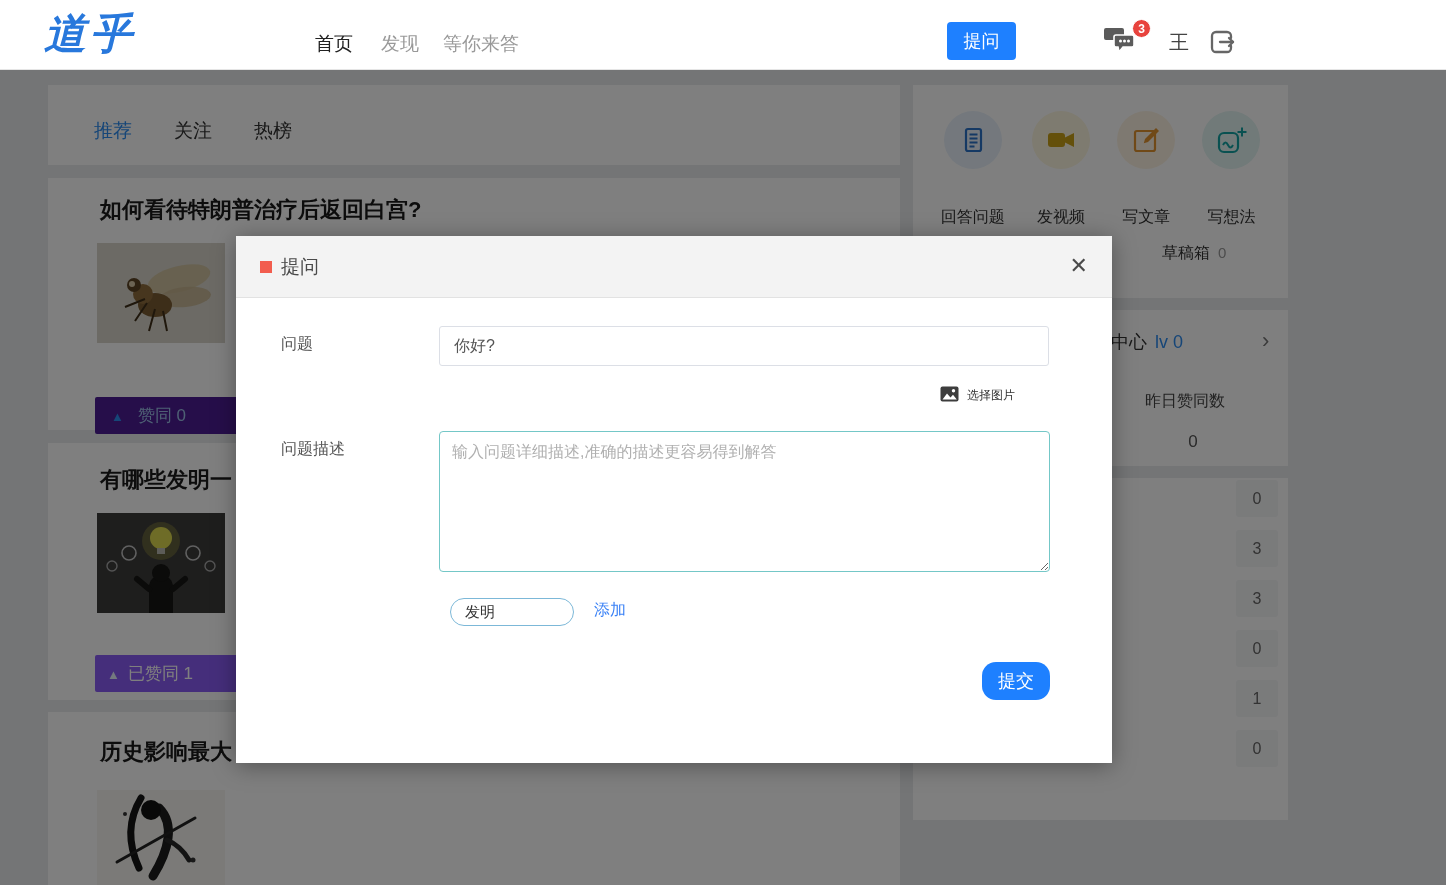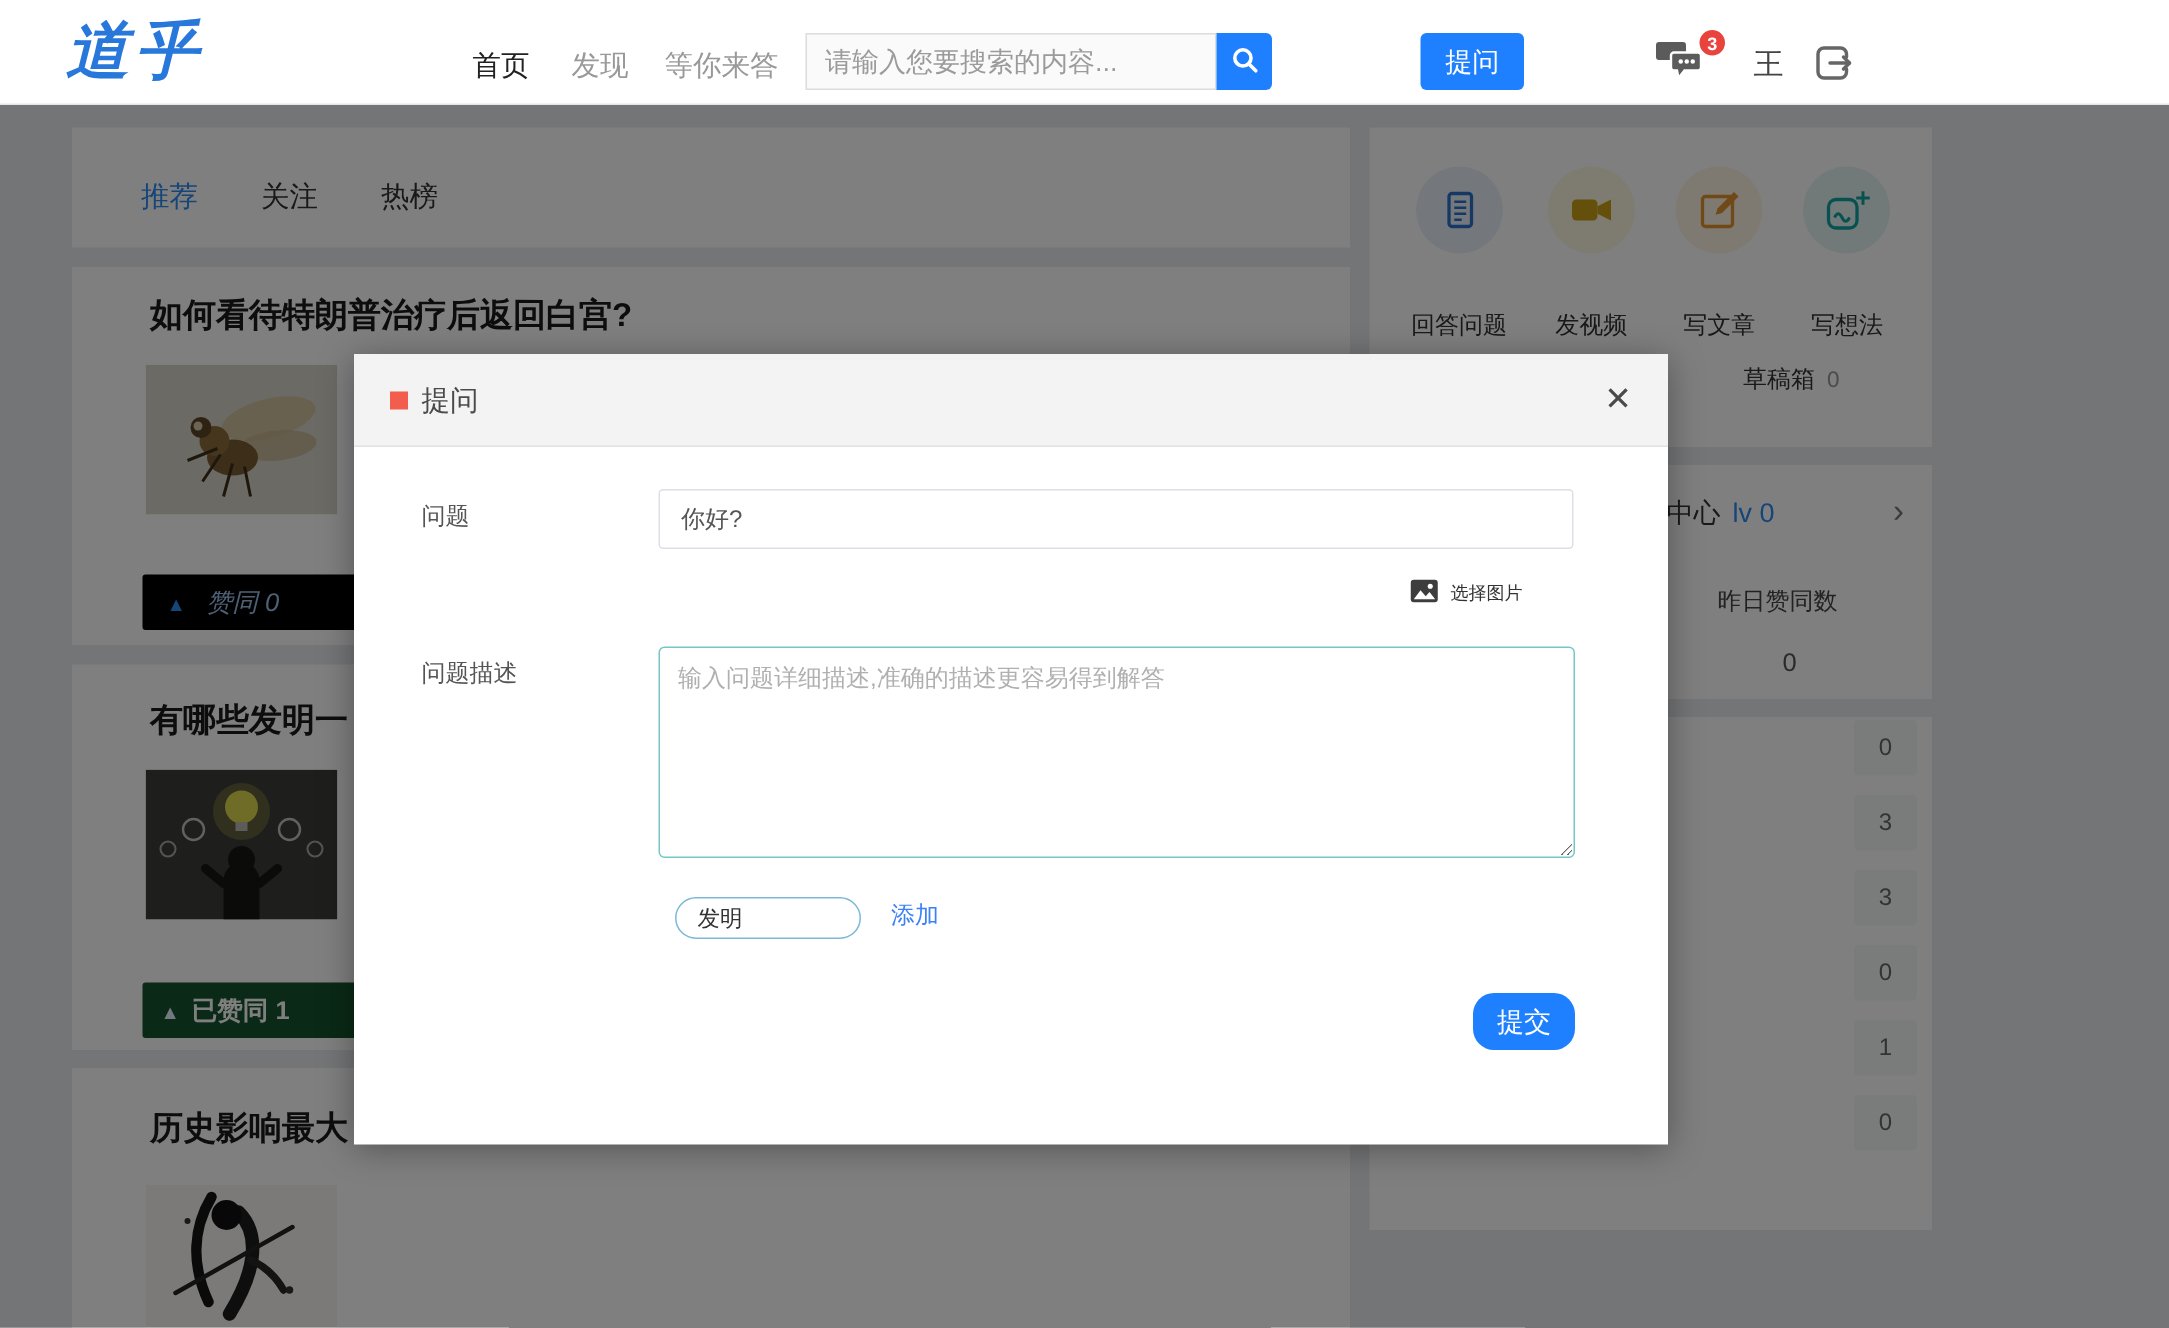--- a/index.html
+++ b/index.html
@@ -42,23 +42,23 @@
   .a1 { left:48px; top:178px; width:852px; height:252px; }
   .a2 { left:48px; top:443px; width:852px; height:257px; }
   .a3 { left:48px; top:712px; width:852px; height:173px; }
   .art-title { position:absolute; left:52px; font-size:22px; font-weight:bold; color:#1a1a1a; cursor:pointer; white-space:nowrap; }
   .a1 .art-title { top:17px; } .a2 .art-title { top:22px; } .a3 .art-title { top:25px; }
   .thumb { position:absolute; left:49px; overflow:hidden; cursor:pointer; }
   .a1 .thumb { top:65px; } .a2 .thumb { top:70px; } .a3 .thumb { top:78px; }
   .vote { position:absolute; left:47px; height:37px; font-size:17px; border:none; border-radius:2px;
           cursor:pointer; text-align:left; padding-left:16px; }
   .vote .tri { font-size:13px; margin-right:14px; }
-  .vote-plain { top:205px; width:185px; background:#000000; color:#9cc0e8;font-style:italic; }
+  .vote-plain { top:219px; width:185px; background:#4c1d95; color:#9cc0e8; }
   .vote-plain .tri { color:#2d8cf0; }
-  .vote-done { top:212px; width:146px; background:#14532d; color:#fff; padding-left:12px;font-weight:bold; }
+  .vote-done { top:212px; width:146px; background:#8b5cf6; color:#fff; padding-left:12px; }
   .vote-done .tri { color:#e8f2ff; margin-right:8px; }
   .excerpt { position:absolute; left:222px; top:79px; width:562px; font-size:18px; line-height:29px; color:#333; }
   .readmore { color:#2d8cf0; cursor:pointer; }
   .chev-down { color:#2d8cf0; font-size:14px; }
 
   
   .sc1 { left:913px; top:85px; width:375px; height:213px; }
   .actions { position:absolute; left:0; top:26px; width:375px; display:flex; justify-content:space-around; padding:0 14px; }
   .action { display:flex; flex-direction:column; align-items:center; cursor:pointer;gap:22px; }
   .act-circle { width:58px; height:58px; border-radius:50%; display:flex; align-items:center; justify-content:center; }
@@ -109,31 +109,20 @@
 </style>
 </head>
 <body>
 
 <div class="navbar">
   <div class="logo">道乎</div>
   <div class="nav-link nl-0 active">首页</div>
   <div class="nav-link nl-1">发现</div>
   <div class="nav-link nl-2">等你来答</div>
 
-  <div class="searchbox">
-    <input type="text" placeholder="请输入您要搜索的内容..." style="">
-    <button class="search-btn">
-      <span>
-        <svg width="20" height="20" viewBox="0 0 20 20" fill="none" stroke="#fff" stroke-width="2.4" stroke-linecap="round">
-          <circle cx="8.6" cy="8.6" r="5.4"></circle>
-            <path d="M12.8 12.8 L17.2 17.2"></path>
-        </svg>
-      </span>
-    </button>
-  </div>
 
   <button class="ask-btn">提问</button>
 
   <div class="msg-wrap">
     <span>
       <svg width="34" height="30" viewBox="0 0 34 30">
         <path fill="#5b5b5b" d="M2,2 h16 a2,2 0 0 1 2,2 v8 a2,2 0 0 1 -2,2 h-3 l-4,5 -1,-5 h-8 a2,2 0 0 1 -2,-2 V4 a2,2 0 0 1 2,-2 z"></path>
         <path fill="#5b5b5b" stroke="#ffffff" stroke-width="1.6" d="M12,9 h16 a2,2 0 0 1 2,2 v8 a2,2 0 0 1 -2,2 h-9 l-4,5 -1,-5 h-2 a2,2 0 0 1 -2,-2 v-8 a2,2 0 0 1 2,-2 z"></path>
         <circle cx="16.5" cy="15" r="1.5" fill="#fff"></circle>
           <circle cx="20.5" cy="15" r="1.5" fill="#fff"></circle>

